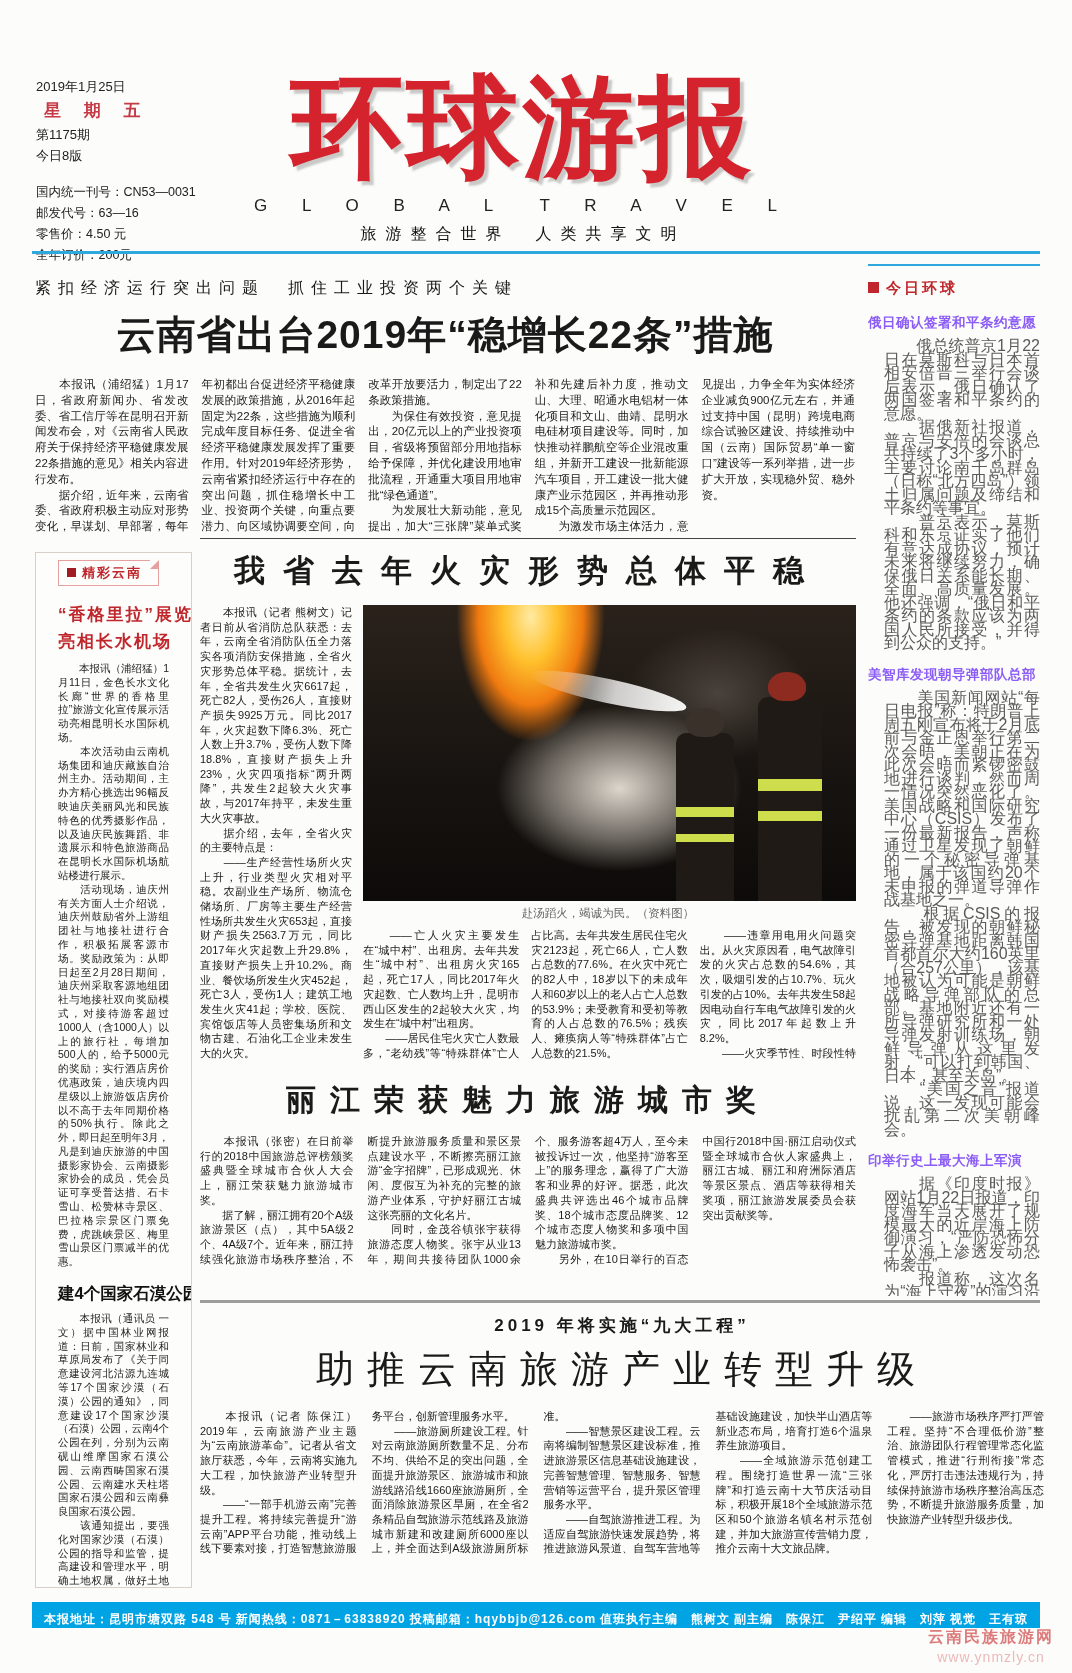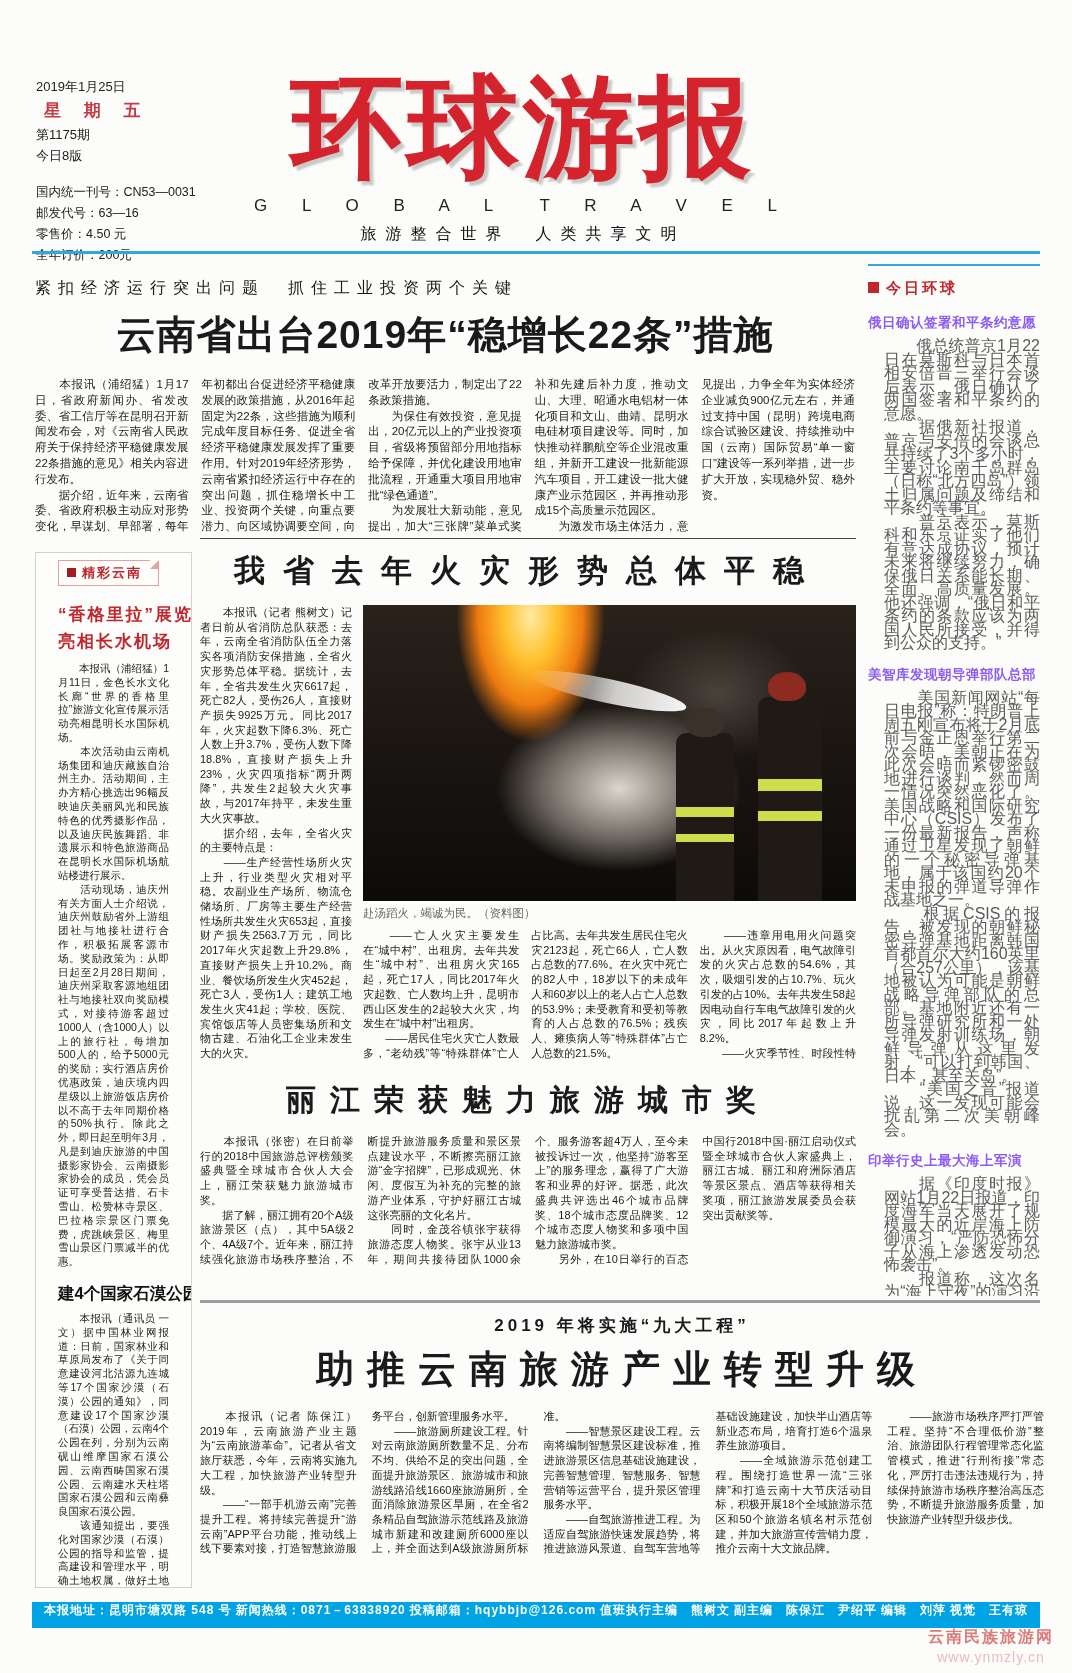--- a/index.html
+++ b/index.html
@@ -52,43 +52,43 @@
      radial-gradient(130px 95px at 72% 30%, rgba(150,140,130,.35) 0%, rgba(0,0,0,0) 70%),
      linear-gradient(180deg,#2a221b 0%,#171310 60%,#0d0b09 100%);}
   .ff{position:absolute;bottom:0;background:#1f1a15;border-radius:10px 10px 0 0;}
   .ff1{right:122px;width:58px;height:168px;background-image:linear-gradient(180deg,rgba(0,0,0,0) 0 44%,#cddd4b 44% 50%,rgba(0,0,0,0) 50% 60%,#cddd4b 60% 65%,rgba(0,0,0,0) 65%);}
   .ff2{right:34px;width:64px;height:204px;background-image:linear-gradient(180deg,rgba(0,0,0,0) 0 40%,#cddd4b 40% 46%,rgba(0,0,0,0) 46% 56%,#cddd4b 56% 61%,rgba(0,0,0,0) 61%);}
   .ff::before{content:"";position:absolute;top:-25px;left:10px;width:38px;height:29px;background:#3a312a;border-radius:50% 50% 42% 42%;}
   .ff2::before{background:#8d2b20;}
   .spray{position:absolute;right:168px;top:74px;width:160px;height:24px;border-radius:50%;
      background:linear-gradient(90deg,rgba(255,255,255,0) 0%,rgba(236,236,234,.85) 55%,rgba(255,255,255,.95) 100%);
      transform:rotate(12deg);}
-  .photo-cap{text-align:left;font-family:"Liberation Serif",serif;color:#666;font-size:11.5px;margin:5px 3px 7px 0;}
+  .photo-cap{text-align:center;font-family:"Liberation Serif",serif;color:#666;font-size:11.5px;margin:5px 3px 7px 0;}
   .fire-bcols{height:147px;column-count:3;column-gap:12px;font-size:11px;line-height:14.7px;}
   
   .lj{position:absolute;left:200px;top:1080px;width:656px;}
   .lj-headline{text-align:center;font-size:30px;font-weight:bold;letter-spacing:14px;white-space:nowrap;}
   .lj-body{margin-top:13px;height:162px;column-count:4;column-gap:14px;font-size:11px;line-height:14.7px;}
   .rule-gray{position:absolute;left:200px;top:1300px;width:840px;height:3px;background:#9d9d9d;}
   
   .jd{position:absolute;left:200px;top:1314px;width:844px;}
   .jd-kicker{text-align:center;font-weight:bold;font-size:17px;letter-spacing:4px;white-space:nowrap;}
-  .jd-headline{text-align:center;font-weight:bold;font-size:38px;letter-spacing:13px;margin-top:7px;white-space:nowrap;}
+  .jd-headline{text-align:center;font-weight:normal;font-size:38px;letter-spacing:13px;margin-top:7px;white-space:nowrap;}
   .jd-body{margin-top:14px;height:178px;column-count:5;column-gap:15px;font-size:11px;line-height:14.7px;}
   
   .world{position:absolute;left:868px;top:264px;width:172px;height:1032px;overflow:hidden;}
   .w-topline{height:2px;background:#2fa8dd;margin-bottom:13px;}
   .w-header{color:#c0272d;font-weight:bold;font-size:15px;letter-spacing:3px;white-space:nowrap;}
   .w-sq{display:inline-block;width:11px;height:11px;background:#c0272d;margin-right:7px;}
   .w-h{font-size:13.5px;font-weight:bold;letter-spacing:.5px;white-space:nowrap;margin-top:16px;color:#8b5cf6;}
   .w-p{font-family:Liberation Sans, sans-serif;color:#5a5a5a;font-size:16px;line-height:13.5px;
        text-align:justify;white-space:pre-line;margin-top:7px;margin-left:16px;}
   
   .fbar{position:absolute;left:32px;top:1602px;width:1008px;height:26px;background:#00a3e4;color:#fff;
-        font-weight:bold;font-size:12px;display:flex;align-items:flex-start;justify-content:space-around;
+        font-weight:bold;font-size:12px;display:flex;align-items:flex-end;justify-content:space-around;
         letter-spacing:1px;white-space:nowrap;overflow:hidden;padding:0 10px;box-sizing:border-box;}
   .watermark{position:absolute;right:18px;top:1627px;text-align:center;line-height:20px;}
   .wm1{color:rgba(214,100,100,.85);font-weight:bold;font-size:16px;letter-spacing:2px;}
   .wm2{color:rgba(222,130,130,.55);font-size:14px;letter-spacing:1px;}
 </style>
 </head>
 <body>
 
 <div id="page">
 

